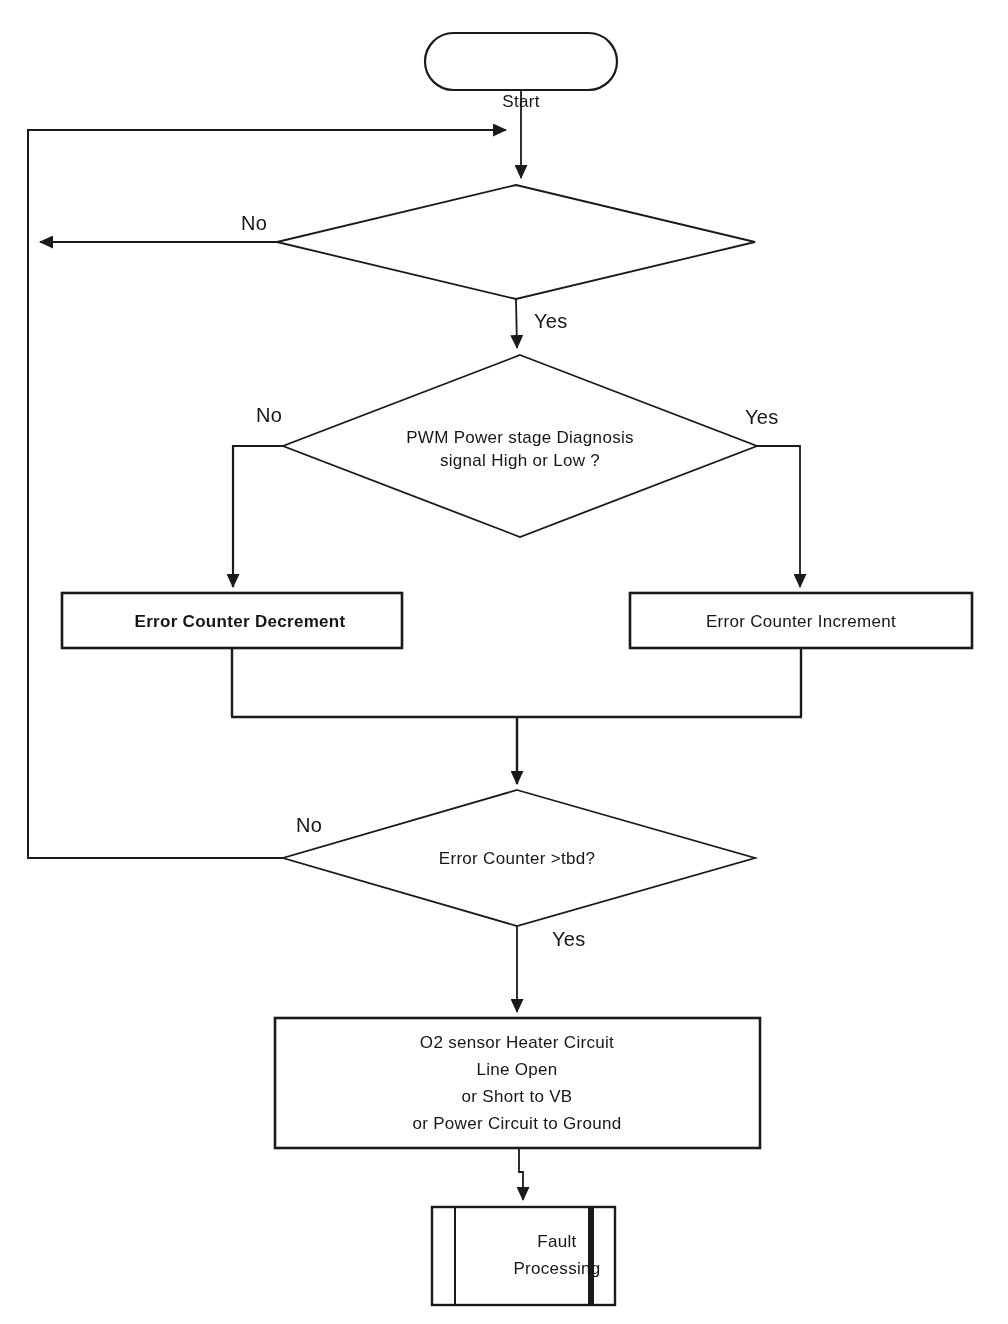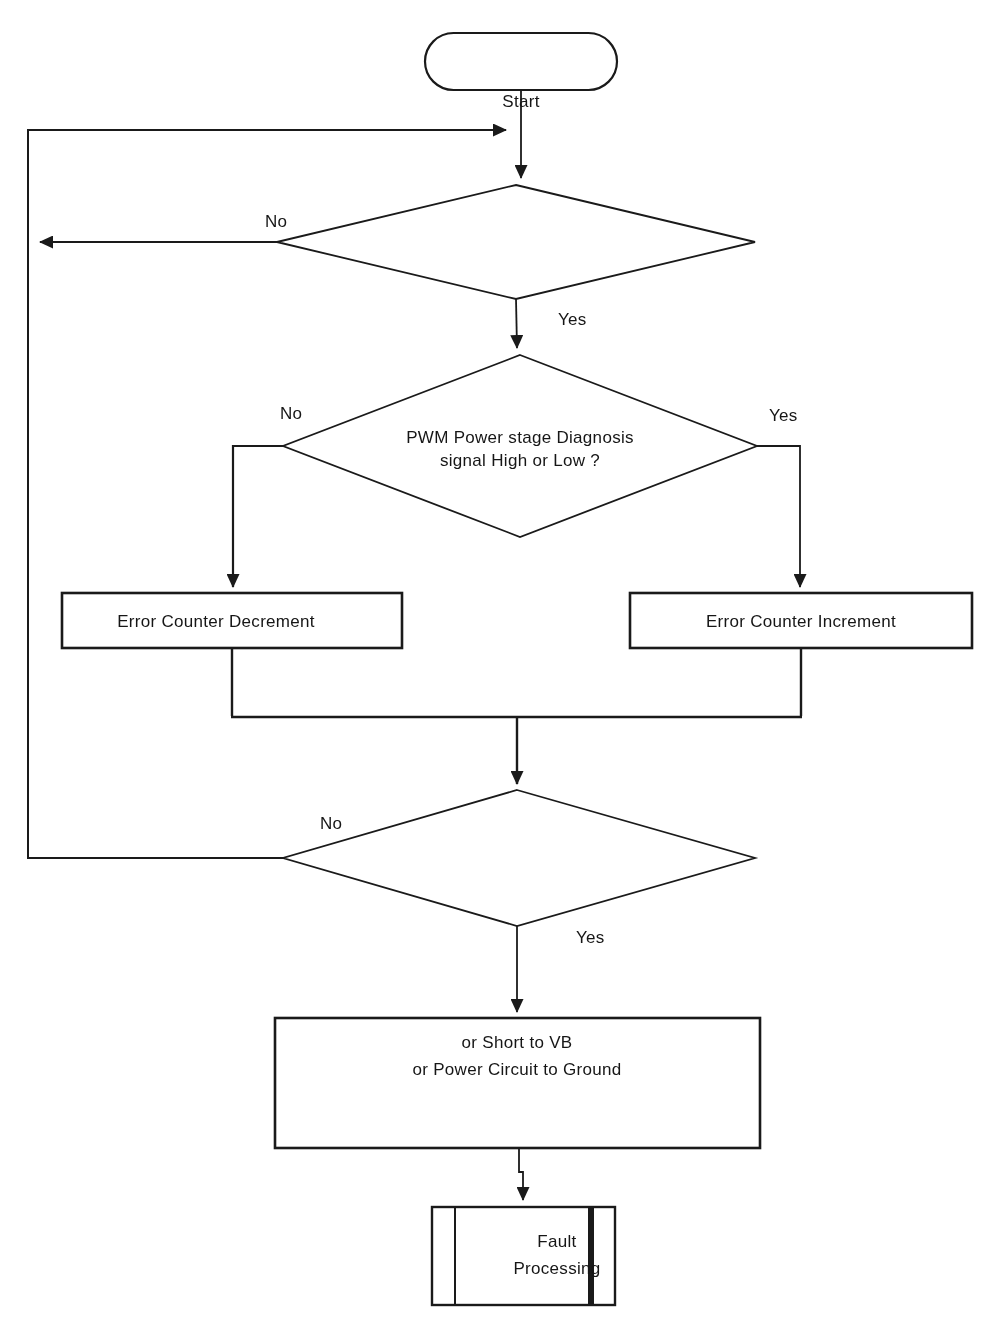--- a/index.html
+++ b/index.html
@@ -25,25 +25,24 @@
     position: absolute;
     font-size: 17px;
     line-height: 23px;
     text-align: center;
     color: #161616;
     letter-spacing: 0.3px;
     white-space: nowrap;
   }
   .edge-lbl {
     position: absolute;
-    font-size: 17px;
+    font-size: 20px;
     color: #161616;
     letter-spacing: 0.3px;
     white-space: nowrap;
-    margin-left: 24px;
   }
   .multiline div { text-align: center; }
   .result-lines { line-height: 27px; }
   .fault-lines { line-height: 27px; padding-left: 36px; }
 </style>
 </head>
 <body>
 
 <div id="stage">
 
@@ -92,26 +91,29 @@
   </svg>
 
   <div class="lbl" style="left:441px; top:50px; width:160px;margin-top:40px;">Start</div>
 
 
   <div class="lbl multiline" style="left:330px; top:426px; width:380px;">
     <div>PWM Power stage Diagnosis</div>
     <div>signal High or Low ?</div>
   </div>
 
-  <div class="lbl" style="left:56px; top:610px; width:320px;">Error Counter Decrement</div>
+  <div class="lbl" style="left:80px; top:610px; width:320px;font-weight:bold;">Error Counter Decrement</div>
 
   <div class="lbl" style="left:641px; top:610px; width:320px;">Error Counter Increment</div>
 
+  <div class="lbl" style="left:367px; top:847px; width:300px;">Error Counter &gt;tbd?</div>
 
   <div class="lbl multiline result-lines" style="left:297px; top:1029px; width:440px;">
+    <div>O2 sensor Heater Circuit</div>
+    <div>Line Open</div>
     <div>or Short to VB</div>
     <div>or Power Circuit to Ground</div>
   </div>
 
   <div class="lbl multiline fault-lines" style="left:455px; top:1228px; width:132px;">
     <div>Fault</div>
     <div>Processing</div>
   </div>
 
   <div class="edge-lbl" style="left:241px; top:212px;">No</div>

